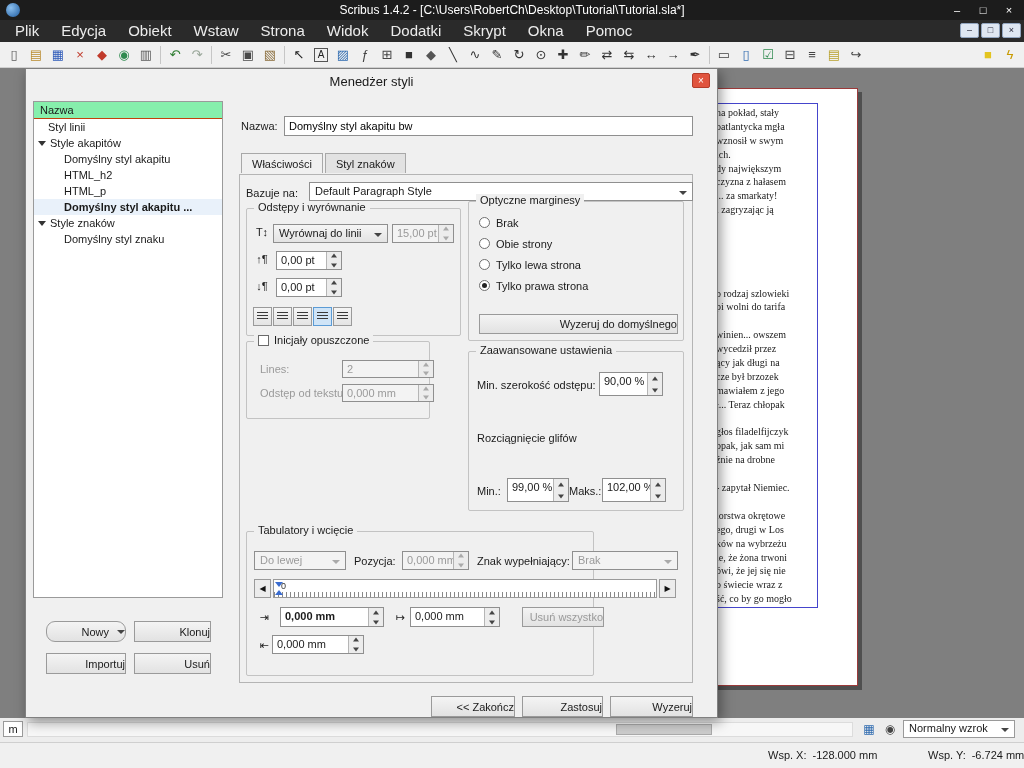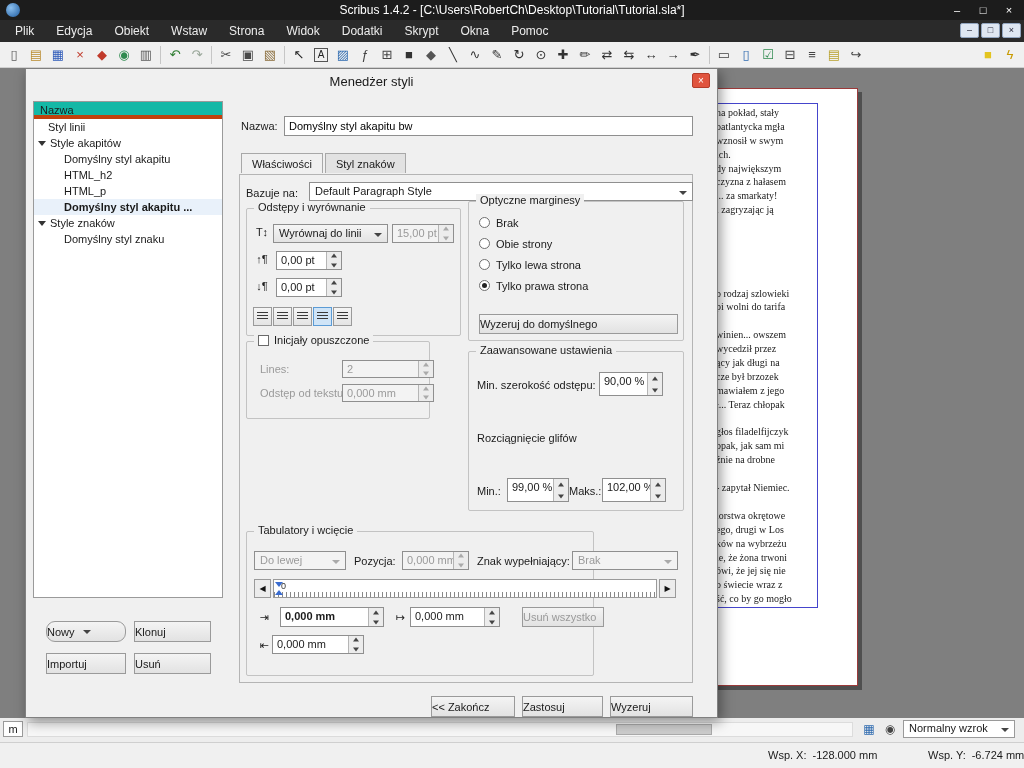--- a/index.html
+++ b/index.html
@@ -7,21 +7,21 @@
   .app { position:relative; width:1024px; height:768px; overflow:hidden; background:#7f7f7f; font-size:11px; color:#1a1a1a; }
 
   
   .titlebar { position:absolute; top:0; left:0; width:100%; height:20px; background:#1c1c1c; color:#fff; z-index:30; }
   .title-text { position:absolute; left:0; right:0; text-align:center; line-height:20px; font-size:12px; white-space:nowrap; }
   .app-icon { position:absolute; left:6px; top:3px; width:14px; height:14px; border-radius:50%; background:radial-gradient(circle at 35% 35%, #8cc0ef, #1d5a9e); z-index:2; }
   .win-controls { position:absolute; right:2px; top:0; display:flex; height:20px; z-index:2; }
   .wbtn { width:26px; text-align:center; line-height:20px; font-size:11px; color:#fff; }
   .menubar { position:absolute; top:20px; left:0; width:100%; height:22px; background:#2a2a2a; color:#ececec; z-index:30; }
   .menu-items { display:flex; padding-left:4px; }
-  .menu-item { padding:0 11px; line-height:22px; font-size:12px; white-space:nowrap; }
+  .menu-item { padding:0 11px; line-height:22px; font-size:15px; white-space:nowrap; }
   .mdi-controls { position:absolute; right:3px; top:3px; display:flex; gap:2px; }
   .mbtn { width:19px; height:15px; background:#dfe7f2; border:1px solid #93a6c0; color:#223; font-size:9px; line-height:13px; text-align:center; border-radius:2px; }
   .toolbar { position:absolute; top:42px; left:0; width:100%; height:26px; background:#f0f0f0; border-bottom:1px solid #cfcfcf; display:flex; align-items:center; padding:0 3px; z-index:30; }
   .tb-icon { width:22px; height:22px; display:flex; align-items:center; justify-content:center; font-size:13px; flex:0 0 auto; }
   .tb-icon.boxed .tb-glyph { border:1px solid #555; padding:0 3px; font-size:10px; line-height:12px; }
   .tb-sep { width:7px; height:22px; position:relative; flex:0 0 auto; }
   .tb-sep::after { content:""; position:absolute; left:3px; top:2px; bottom:2px; width:1px; background:#c6c6c6; }
   .tb-spacer { flex:1 1 auto; height:22px; }
 
   
@@ -29,29 +29,29 @@
   .page { position:absolute; left:640px; top:20px; width:218px; height:598px; background:#fff; border:1px solid #9b3a3a; box-shadow:4px 4px 0 rgba(70,70,70,.85); }
   .text-frame { position:absolute; left:650px; top:35px; width:168px; height:505px; border:1px solid #4545cc; }
   .doc-text { position:absolute; left:716px; top:38px; width:100px; font-family:"Liberation Serif","DejaVu Serif",serif; font-size:10px; color:#1a1a1a; }
   .doc-line { height:13.9px; line-height:13.9px; white-space:nowrap; overflow:hidden; }
 
   
   .dialog { position:absolute; left:25px; top:68px; width:693px; height:650px; background:#f0f0f0; border:1px solid #808080; box-shadow:3px 4px 12px rgba(0,0,0,.4); z-index:20; }
   .dlg-title { position:absolute; top:5px; left:0; width:100%; text-align:center; font-size:13px; }
   .dlg-close { position:absolute; top:4px; right:7px; width:18px; height:15px; background:#e0543e; color:#fff; font-size:10px; line-height:14px; text-align:center; border:1px solid #b43c2a; border-radius:2px; }
   .tree-panel { position:absolute; left:7px; top:32px; width:190px; height:497px; background:#fff; border:1px solid #9a9a9a; overflow:hidden; }
-  .tree-header { height:17px; line-height:17px; padding-left:6px; background:#14b8a6; border-bottom:4px solid #c2410c; }
+  .tree-header { height:17px; line-height:17px; padding-left:6px; background:#86efac; border-bottom:1px solid #c2410c; }
   .tree-row { position:relative; height:16px; line-height:16px; white-space:nowrap; }
   .tree-row.ind0 .tree-lbl { padding-left:16px; }
   .tree-row.ind1 .tree-lbl { padding-left:14px; }
   .tree-row.ind2 .tree-lbl { padding-left:30px; }
   .tree-row.arrow::before { content:""; position:absolute; left:4px; top:6px; border-left:4px solid transparent; border-right:4px solid transparent; border-top:5px solid #333; }
   .tree-row.bold { font-weight:bold; }
   .tree-row.selected { background:#e9f1fa; }
-  .btn { position:absolute; display:flex; align-items:center; justify-content:flex-start; background:linear-gradient(#f4f4f4,#e2e2e2); border:1px solid #9a9a9a; font-size:11px; }
+  .btn { position:absolute; display:flex; align-items:center; justify-content:flex-end; background:linear-gradient(#f4f4f4,#e2e2e2); border:1px solid #9a9a9a; font-size:11px; }
   .btn.dis { color:#9a9a9a; }
   .split-arrow { margin-left:8px; border:4px solid transparent; border-top:4px solid #444; margin-top:4px; }
   .lbl { position:absolute; white-space:nowrap; }
   .lbl.dis { color:#9a9a9a; }
   .input { position:absolute; border:1px solid #8f8f8f; background:#fff; font-size:11px; padding:0 4px; font-family:"Liberation Sans","DejaVu Sans",sans-serif; }
   .tabbar { position:absolute; left:215px; top:84px; display:flex; z-index:3; }
   .tab { padding:4px 10px 3px; border:1px solid #a8a8a8; border-bottom:none; background:#e2e2e2; margin-right:2px; white-space:nowrap; }
   .tab.active { background:#f0f0f0; }
   .tab-frame { position:absolute; left:213px; top:105px; width:454px; height:509px; border:1px solid #b4b4b4; background:#f0f0f0; }
   .combo { position:absolute; background:#fff; border:1px solid #8f8f8f; padding:2px 18px 2px 5px; white-space:nowrap; overflow:hidden; }

